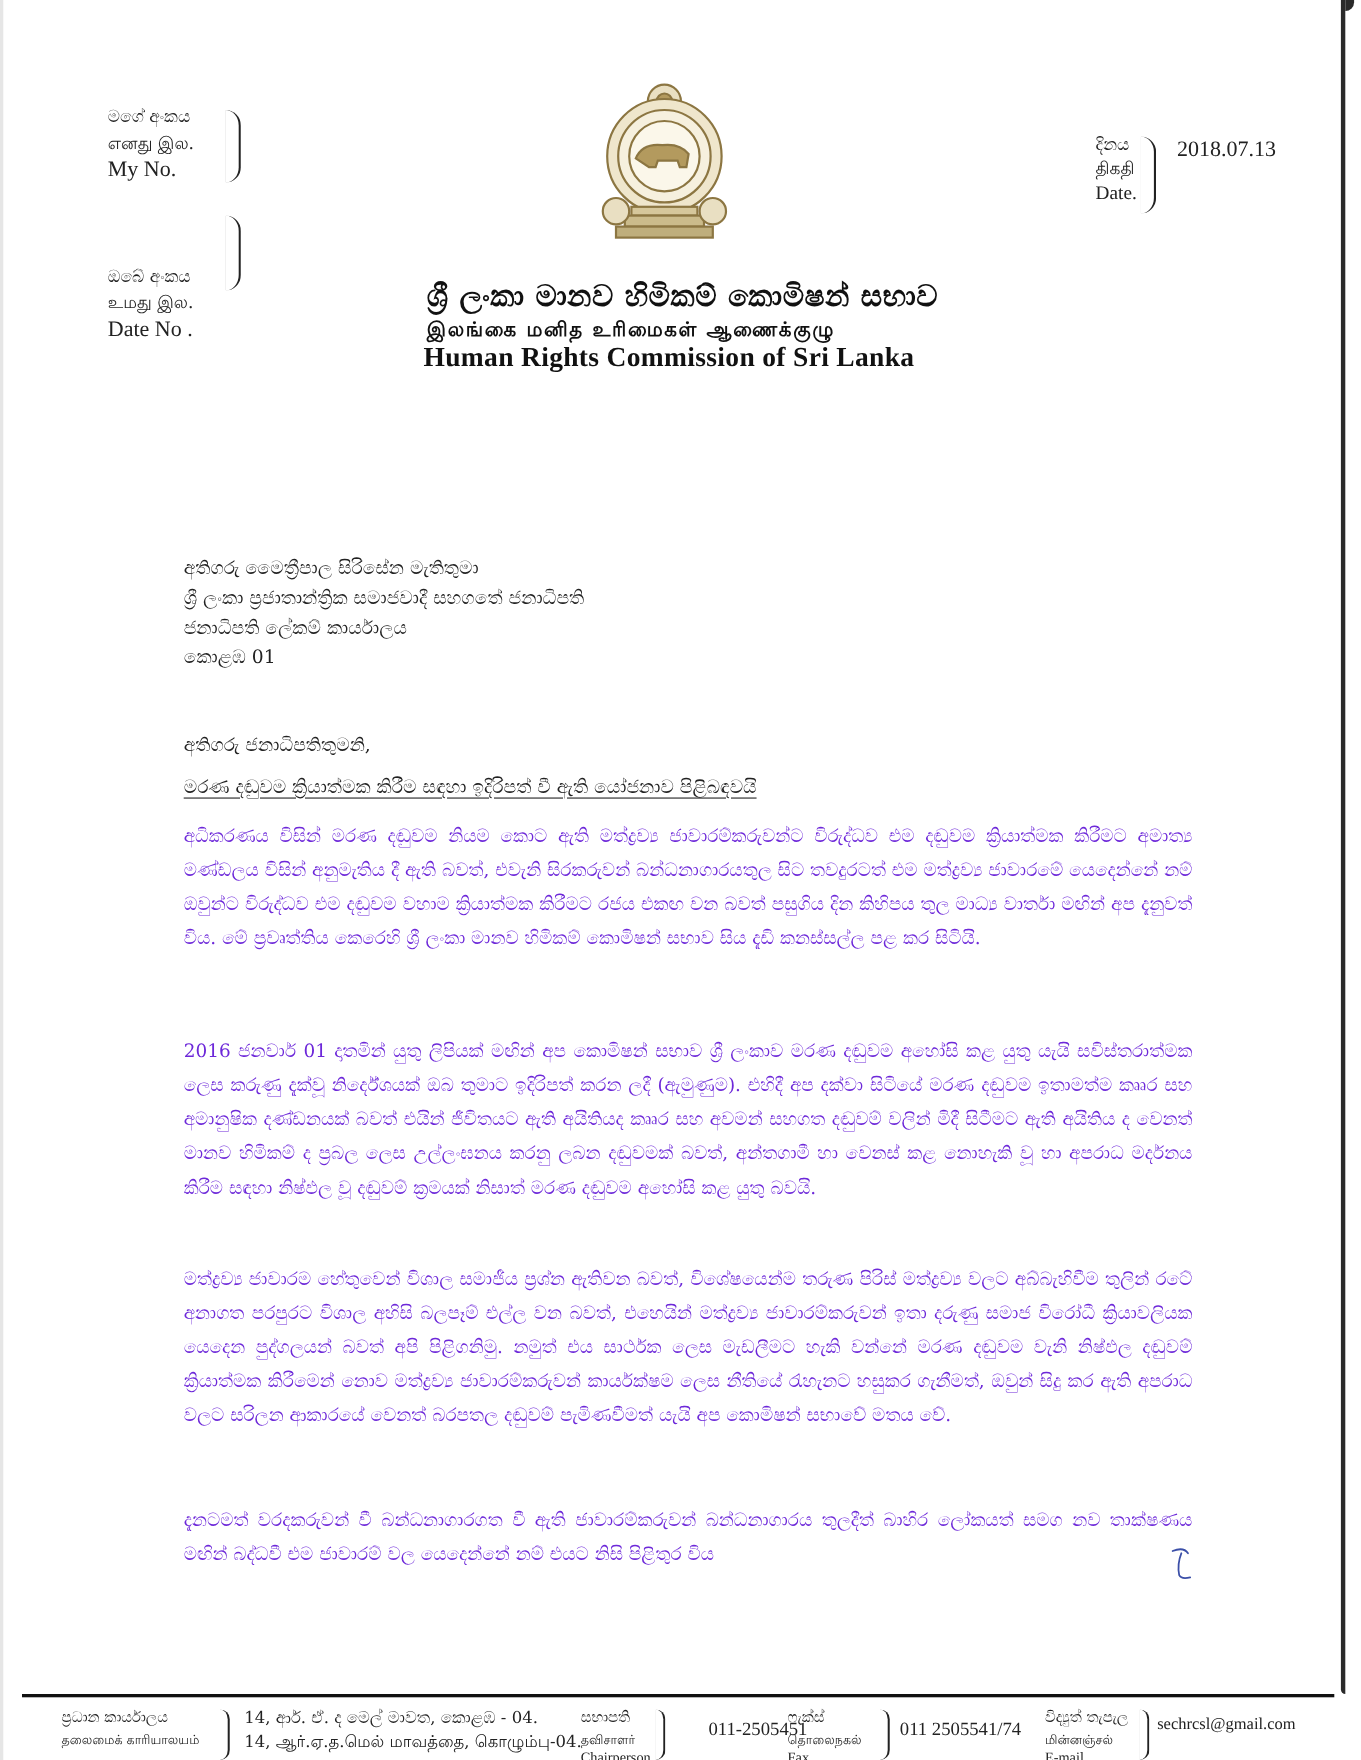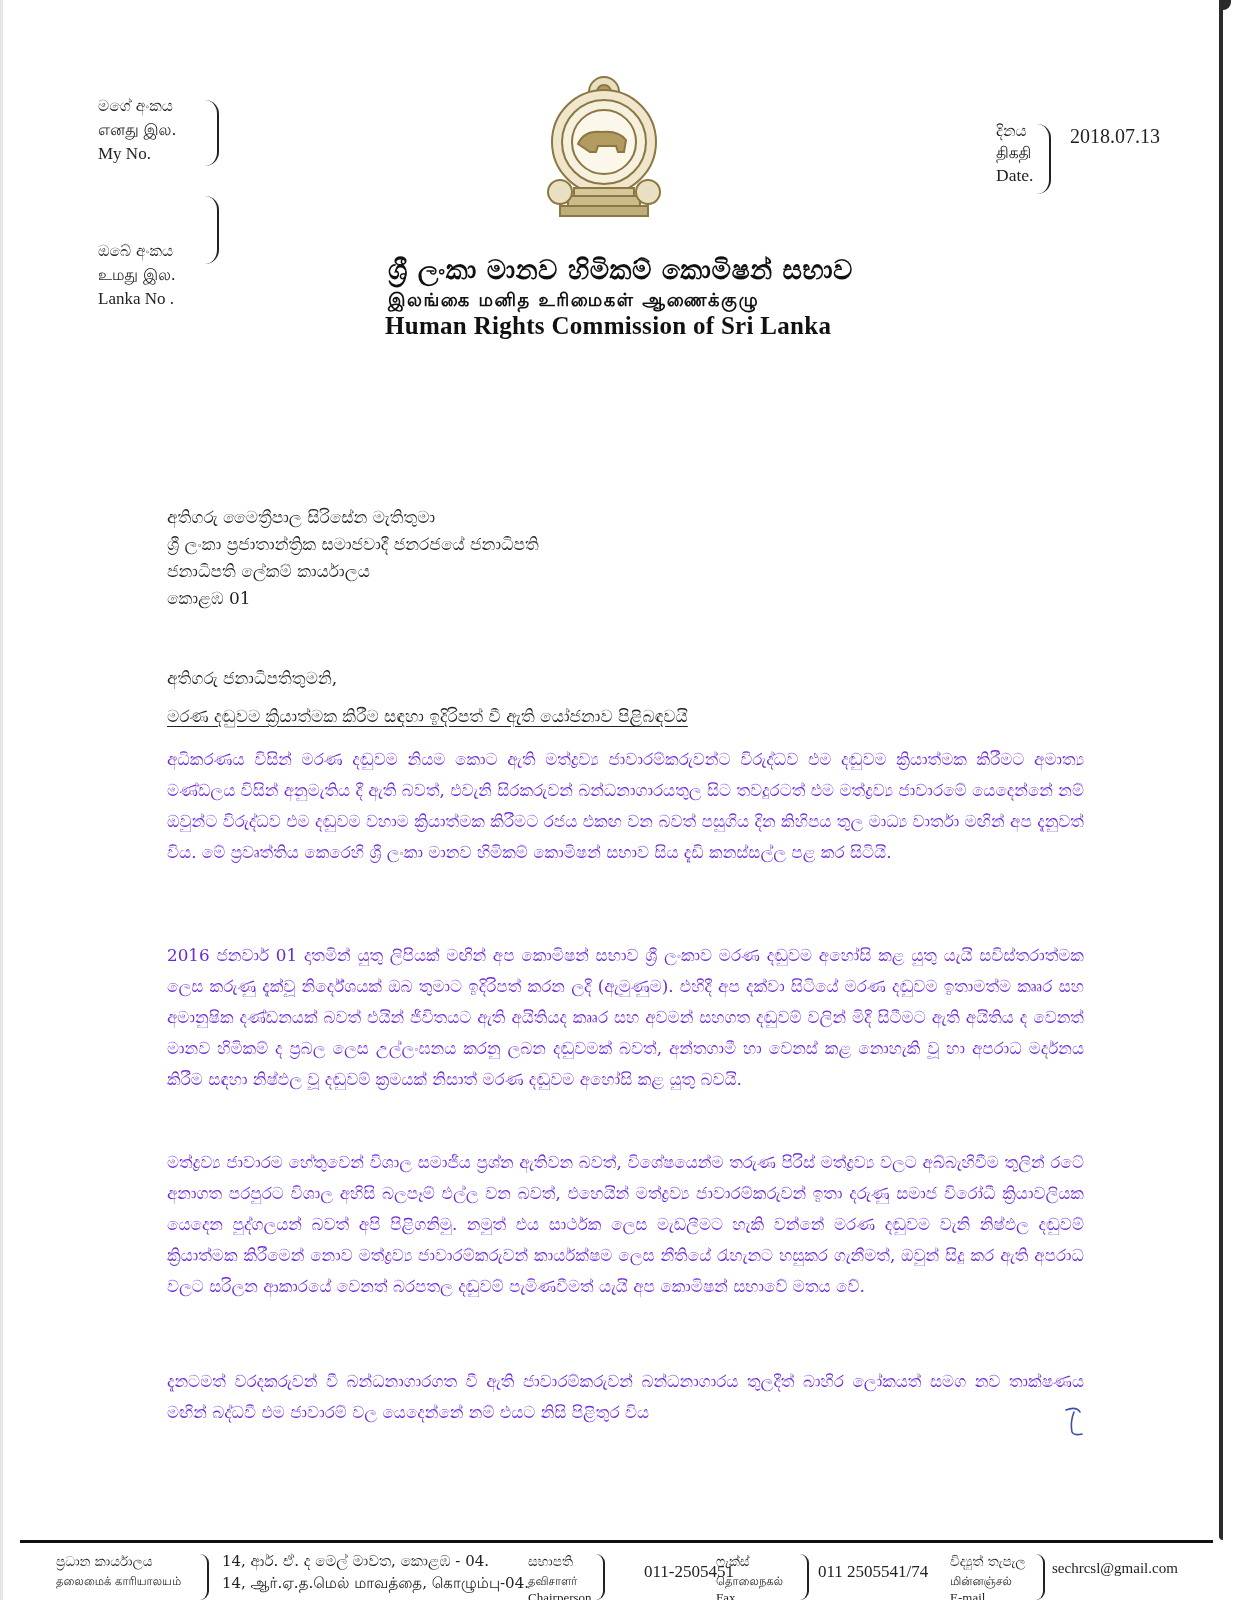--- a/index.html
+++ b/index.html
@@ -14,21 +14,21 @@
   }
   .edge-right::before {
     content: ""; position: absolute; top: 0; right: -8px; width: 8px; height: 10px; background:#2a2a2a; border-radius:0 0 8px 0;
   }
   .edge-left {
     position: absolute; top: 0; left: 0; width: 3px; height: 1600px; background: #e6e6e6;
   }
 
   
   .ref { position: absolute; left: 98px; font-size: 15.5px; line-height: 24px; color:#222; }
-  .ref .line-en { font-family: "Liberation Serif", serif; font-size: 17px; }
+  .ref .line-en { font-family: "Liberation Serif", serif; font-size: 20px; }
   .ref.my { top: 94px; }
   .ref.your { top: 191px; margin-top: 48px; }
   .brace {
     position: absolute; width: 12px; border-right: 2px solid #222; border-radius: 0 14px 14px 0;
   }
   .brace.my { left: 205px; top: 100px; height: 66px; }
   .brace.your { left: 205px; top: 196px; height: 68px; }
 
   .date-block { position: absolute; left: 996px; top: 120px; font-size: 15.5px; line-height: 22px; color:#222; }
   .date-block .line-en { font-family: "Liberation Serif", serif; font-size: 17.5px; }
@@ -82,21 +82,21 @@
 <div class="ref my">
   <div>මගේ අංකය</div>
   <div>எனது இல.</div>
   <div class="line-en">My No.</div>
 </div>
 <div class="brace my"></div>
 
 <div class="ref your">
   <div>ඔබේ අංකය</div>
   <div>உமது இல.</div>
-  <div class="line-en">Lanka No .</div>
+  <div class="line-en">Date No .</div>
 </div>
 <div class="brace your"></div>
 
 <div class="date-block">
   <div>දිනය</div>
   <div>திகதி</div>
   <div class="line-en">Date.</div>
 </div>
 <div class="brace date"></div>
 <div class="date-value">2018.07.13</div>
@@ -116,21 +116,21 @@
     <circle cx="114" cy="122" r="12" fill="#e9dfc2"></circle>
   </g>
 </svg>
 
 <div class="org-si">ශ්‍රී ලංකා මානව හිමිකම් කොමිෂන් සභාව</div>
 <div class="org-ta">இலங்கை மனித உரிமைகள் ஆணைக்குழு</div>
 <div class="org-en">Human Rights Commission of Sri Lanka</div>
 
 <div class="addr">
   <div>අතිගරු මෛත්‍රීපාල සිරිසේන මැතිතුමා</div>
-  <div>ශ්‍රී ලංකා ප්‍රජාතාන්ත්‍රික සමාජවාදී ජනරජයේ ජනාධිපති</div>
+  <div>ශ්‍රී ලංකා ප්‍රජාතාන්ත්‍රික සමාජවාදී සහගතේ ජනාධිපති</div>
   <div>ජනාධිපති ලේකම් කාර්යාලය</div>
   <div>කොළඹ 01</div>
 </div>
 
 <div class="salutation">අතිගරු ජනාධිපතිතුමනි,</div>
 
 <div class="subject">මරණ දඬුවම ක්‍රියාත්මක කිරීම සඳහා ඉදිරිපත් වී ඇති යෝජනාව පිළිබඳවයි</div>
 
 <div class="para p1">අධිකරණය විසින් මරණ දඬුවම නියම කොට ඇති මත්ද්‍රව්‍ය ජාවාරම්කරුවන්ට විරුද්ධව එම දඬුවම ක්‍රියාත්මක කිරීමට අමාත්‍ය මණ්ඩලය විසින් අනුමැතිය දී ඇති බවත්, එවැනි සිරකරුවන් බන්ධනාගාරයතුල සිට තවදුරටත් එම මත්ද්‍රව්‍ය ජාවාරමේ යෙදෙන්නේ නම් ඔවුන්ට විරුද්ධව එම දඬුවම වහාම ක්‍රියාත්මක කිරීමට රජය එකඟ වන බවත් පසුගිය දින කිහිපය තුල මාධ්‍ය වාර්තා මඟින් අප දැනුවත් විය. මේ ප්‍රවෘත්තිය කෙරෙහි ශ්‍රී ලංකා මානව හිමිකම් කොමිෂන් සභාව සිය දැඩි කනස්සල්ල පළ කර සිටියි.</div>
 <div class="para p2">2016 ජනවාර් 01 දාතමින් යුතු ලිපියක් මඟින් අප කොමිෂන් සභාව ශ්‍රී ලංකාව මරණ දඬුවම අහෝසි කළ යුතු යැයි සවිස්තරාත්මක ලෙස කරුණු දැක්වූ නිර්දේශයක් ඔබ තුමාට ඉදිරිපත් කරන ලදී (ඇමුණුම). එහිදී අප දක්වා සිටියේ මරණ දඬුවම ඉතාමත්ම කෲර සහ අමානුෂික දණ්ඩනයක් බවත් එයින් ජීවිතයට ඇති අයිතියද කෲර සහ අවමන් සහගත දඬුවම් වලින් මිදී සිටීමට ඇති අයිතිය ද වෙනත් මානව හිමිකම් ද ප්‍රබල ලෙස උල්ලංඝනය කරනු ලබන දඬුවමක් බවත්, අන්තගාමී හා වෙනස් කළ නොහැකි වූ හා අපරාධ මර්දනය කිරීම සඳහා නිෂ්ඵල වූ දඬුවම් ක්‍රමයක් නිසාත් මරණ දඬුවම අහෝසි කළ යුතු බවයි.</div>

